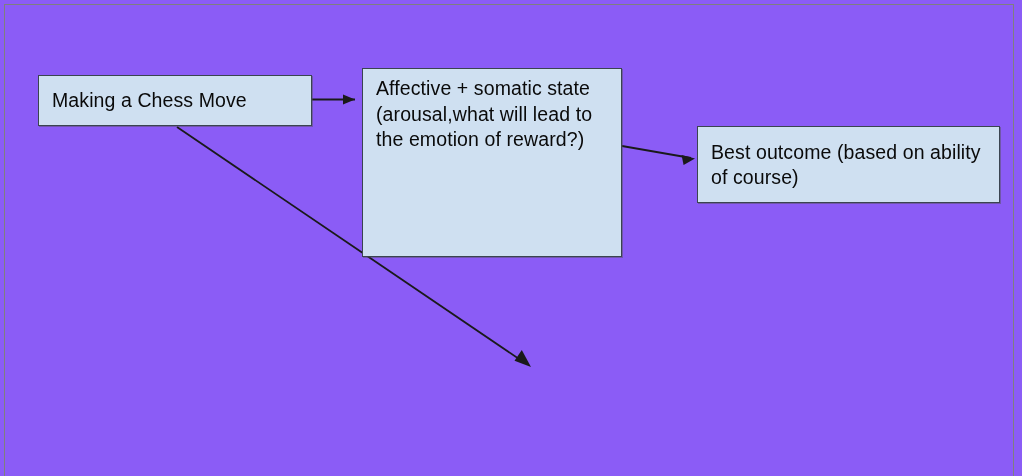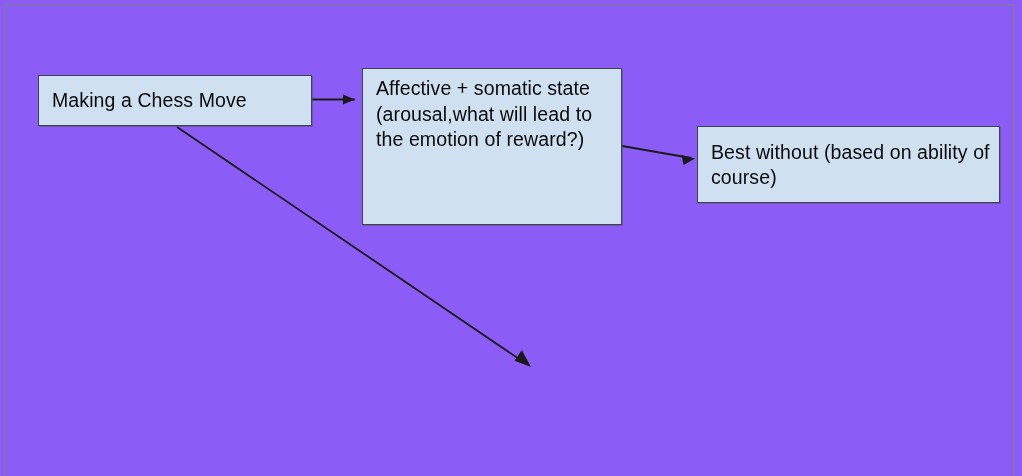--- a/index.html
+++ b/index.html
@@ -55,21 +55,21 @@
   #node-chess-move {
     left: 38px;
     top: 75px;
     width: 274px;
     height: 51px;
   }
   #node-affective-state {
     left: 362px;
     top: 68px;
     width: 260px;
-    height: 157px;
+    height: 189px;
   }
   #node-best-outcome {
     left: 697px;
     top: 126px;
     width: 303px;
     height: 77px;
   }
   #node-no-reward-outcome {
     left: 357px;
     top: 368px;
@@ -116,17 +116,17 @@
   <div class="node" id="node-chess-move">
     <div class="node-label vcenter">Making a Chess Move</div>
   </div>
 
   <div class="node" id="node-affective-state">
     <div class="node-label">Affective + somatic state
 (arousal,what will lead to the emotion of reward?)</div>
   </div>
 
   <div class="node" id="node-best-outcome">
-    <div class="node-label vcenter">Best without (based on ability of course)</div>
+    <div class="node-label vcenter">Best outcome (based on ability of course)</div>
   </div>
 
 
 </div>
 
 </body></html>

